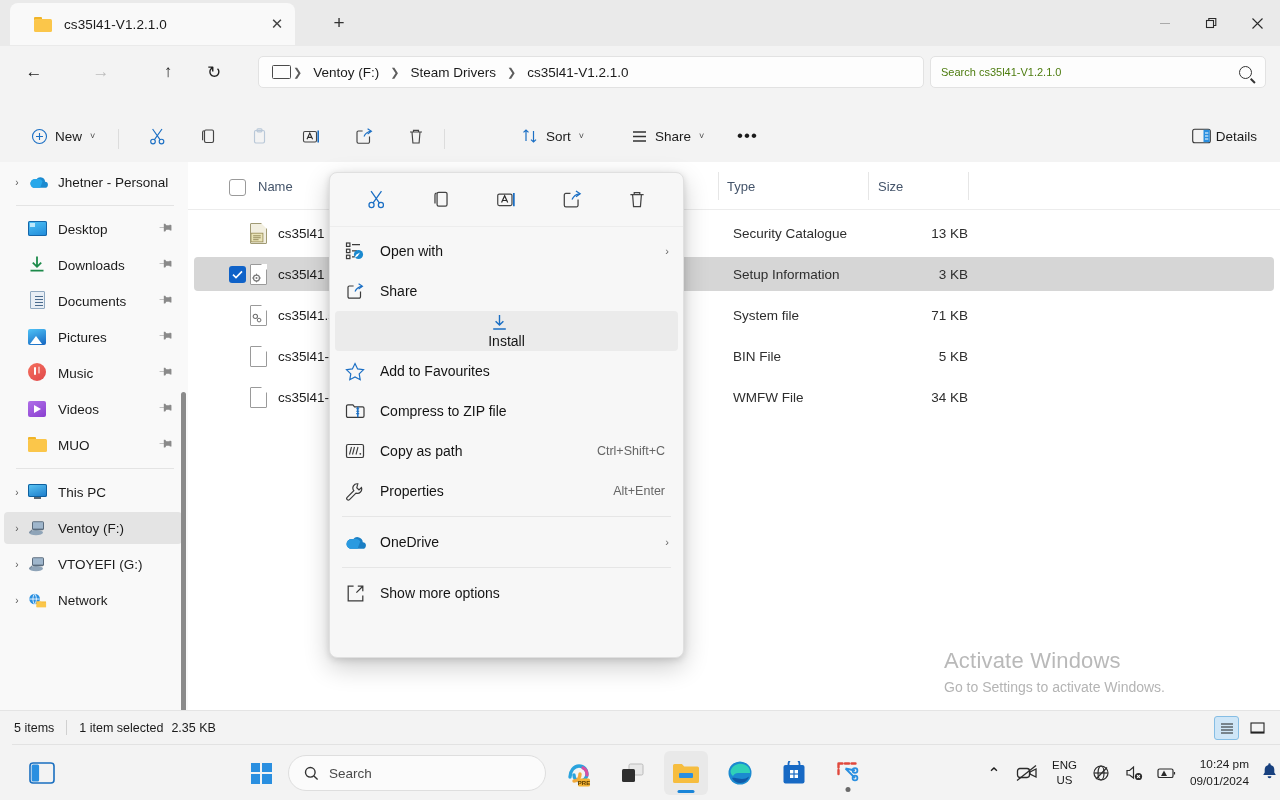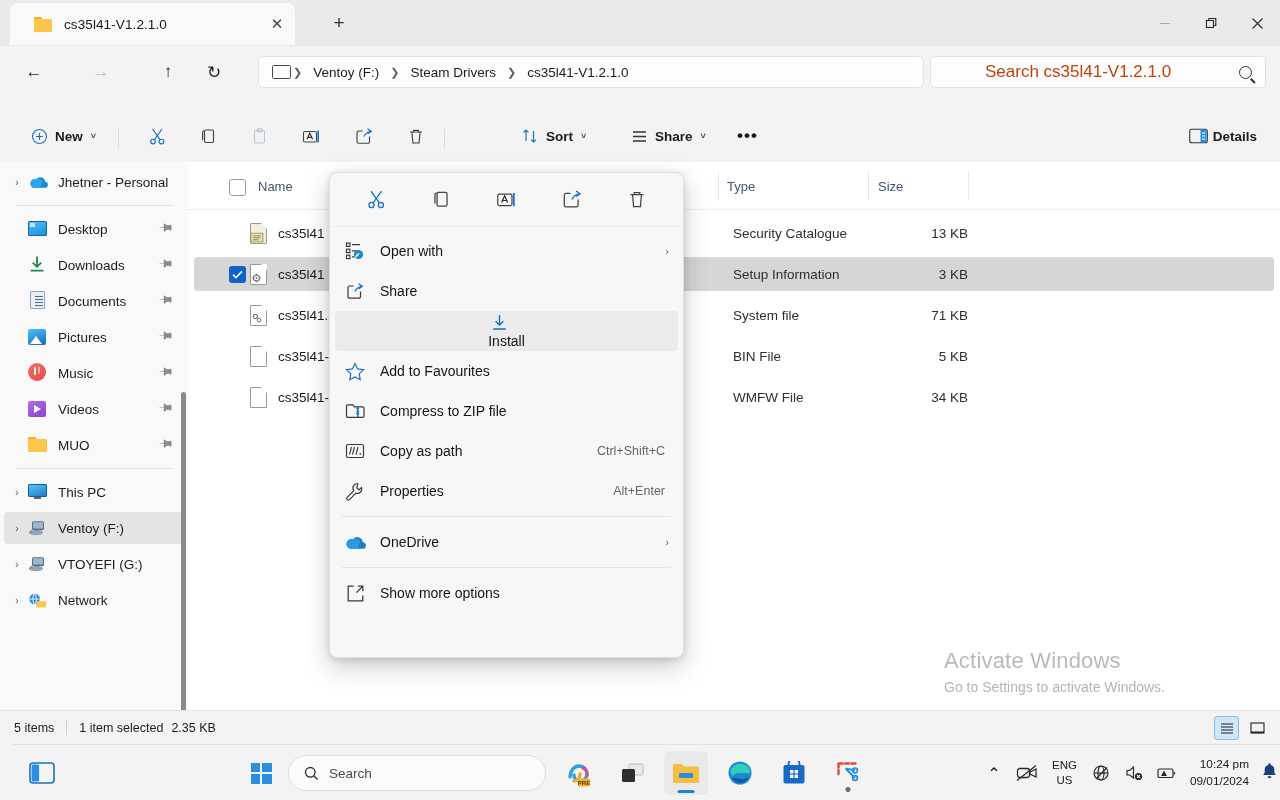--- a/index.html
+++ b/index.html
@@ -77,35 +77,34 @@
     border:1.4px solid #4a4a4a; border-radius:1.5px;
   }
   .pc-icon::after {
     content:""; position:absolute; left:5px; top:13px; width:7px; height:1.6px; background:#4a4a4a;
   }
   .searchbox {
     position: absolute; left: 930px; top: 10px; width: 336px; height: 32px;
     background: #fdfdfd; border: 1px solid #e2e2e2; border-radius: 5px;
     display: flex; align-items: center; padding: 0 10px;
   }
-  .searchbox .ph { font-size: 17px; color: #c2410c; flex: 1; margin-left: 44px; }
+  .searchbox .ph { font-size: 11px; color: #4d7c0f; flex: 1; }
   .mag {
     width: 13px; height: 13px; border: 1.5px solid #333; border-radius: 50%;
     position: relative; margin-right: 3px;
   }
   .mag::after {
     content: ""; position: absolute; right: -5px; bottom: -4px;
     width: 6px; height: 1.5px; background: #333; transform: rotate(45deg);
   }
 
   
   .cmdbar {
     position: absolute; left: 0; top: 110px; width: 1280px; height: 52px;
     background: #f3f3f3;
-    font-weight: bold;
   }
   .cbitem {
     position: absolute; top: 10px; height: 32px;
     display: flex; align-items: center; gap: 7px; padding: 0 9px;
     border-radius: 4px; font-size: 13.5px; color: #1b1b1b; white-space: nowrap;
   }
   .chev { font-size: 9px; color: #444; margin-left: 1px; }
   .cbsep {
     position: absolute; top: 19px; width: 1px; height: 20px; background: #dcdcdc;
   }

